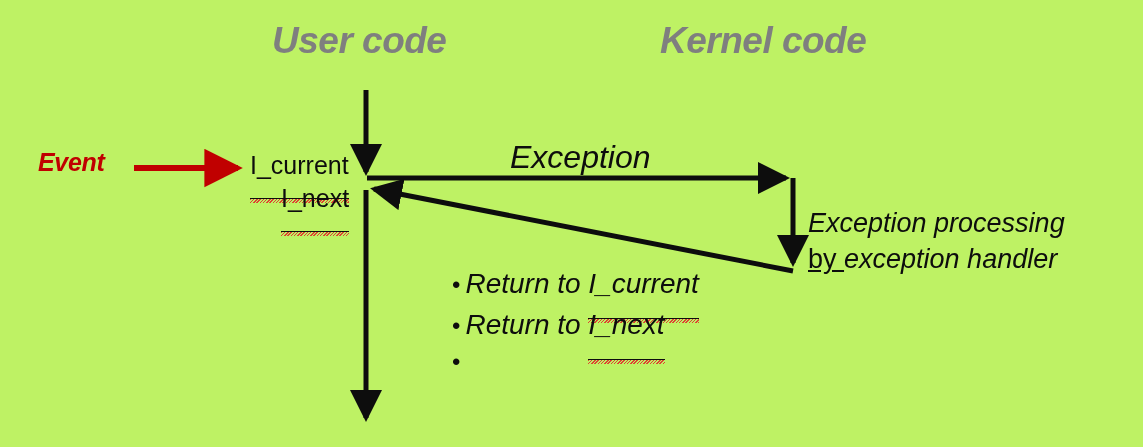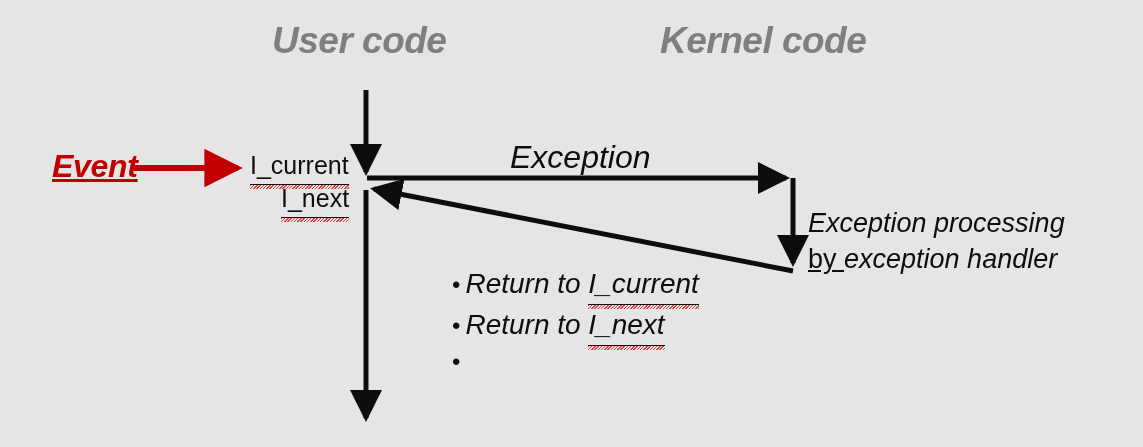--- a/index.html
+++ b/index.html
@@ -6,21 +6,21 @@
     margin: 0;
     padding: 0;
   }
   body {
     font-family: "Liberation Sans", sans-serif;
   }
   #diagram-root {
     position: relative;
     width: 1143px;
     height: 447px;
-    background: #e5e5e5;
+    background: #bef264;
     overflow: hidden;
   }
   #vector-layer {
     position: absolute;
     left: 0;
     top: 0;
     width: 1143px;
     height: 447px;
   }
   .lbl {
@@ -35,28 +35,27 @@
     font-style: italic;
     font-size: 37px;
     color: #7f7f7f;
     letter-spacing: -0.5px;
   }
   #head-user  { left: 272px; top: 22px; }
   #head-kern  { left: 660px; top: 22px; }
 
   
   #event-label {
-    left: 52px;
+    left: 38px;
     top: 150px;
     font-weight: bold;
     font-style: italic;
-    font-size: 32px;
+    font-size: 25px;
     color: #c00000;
     letter-spacing: -0.3px;
-    text-decoration: underline;
   }
 
   
   .instr {
     font-size: 25px;
     color: #0d0d0d;
     font-style: normal;
   }
   #instr-current { left: 250px; top: 153px; }
   #instr-next    { left: 281px; top: 186px; }
@@ -70,21 +69,21 @@
     height: 4px;
     background-image:
       repeating-linear-gradient(135deg,
         #e03a2f 0px, #e03a2f 1.1px,
         rgba(0,0,0,0) 1.1px, rgba(0,0,0,0) 2.3px);
     opacity: 0.95;
   }
   .underlined {
     position: relative;
     border-bottom: 1.5px solid #0d0d0d;
-    padding-bottom: 5px;
+    padding-bottom: 19px;
   }
 
   
   #exception-label {
     left: 510px;
     top: 141px;
     font-style: italic;
     font-size: 32px;
     color: #0d0d0d;
   }

